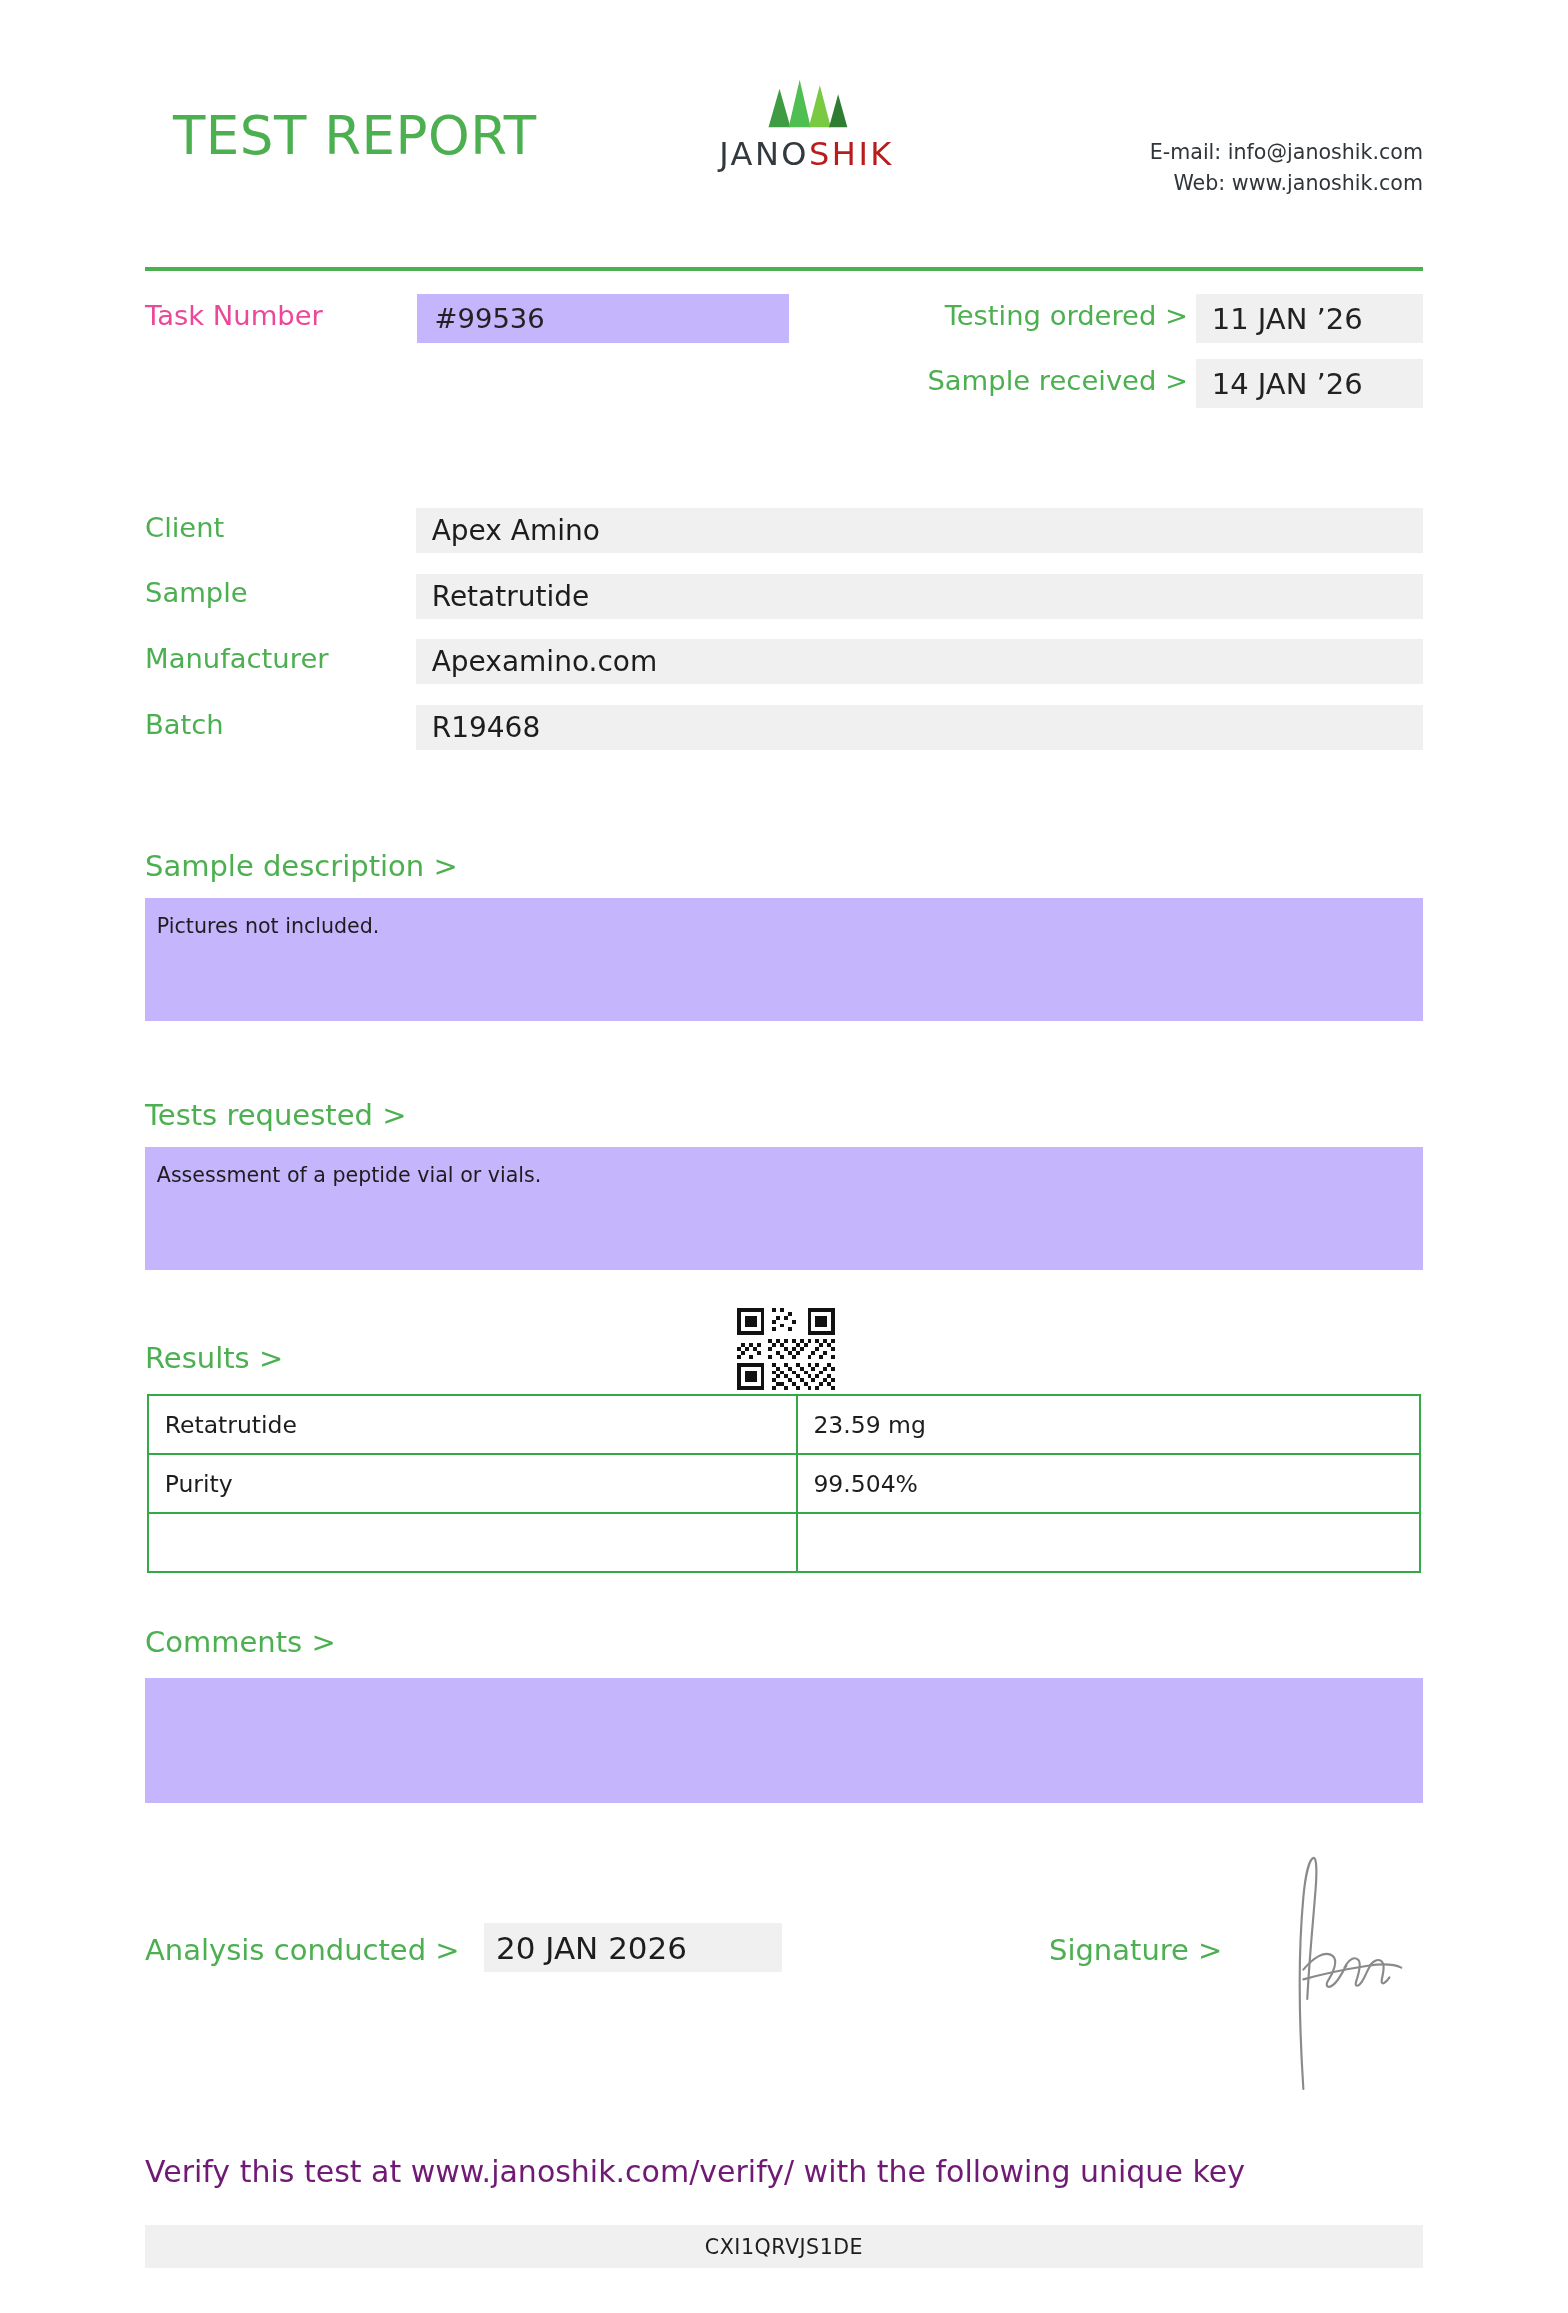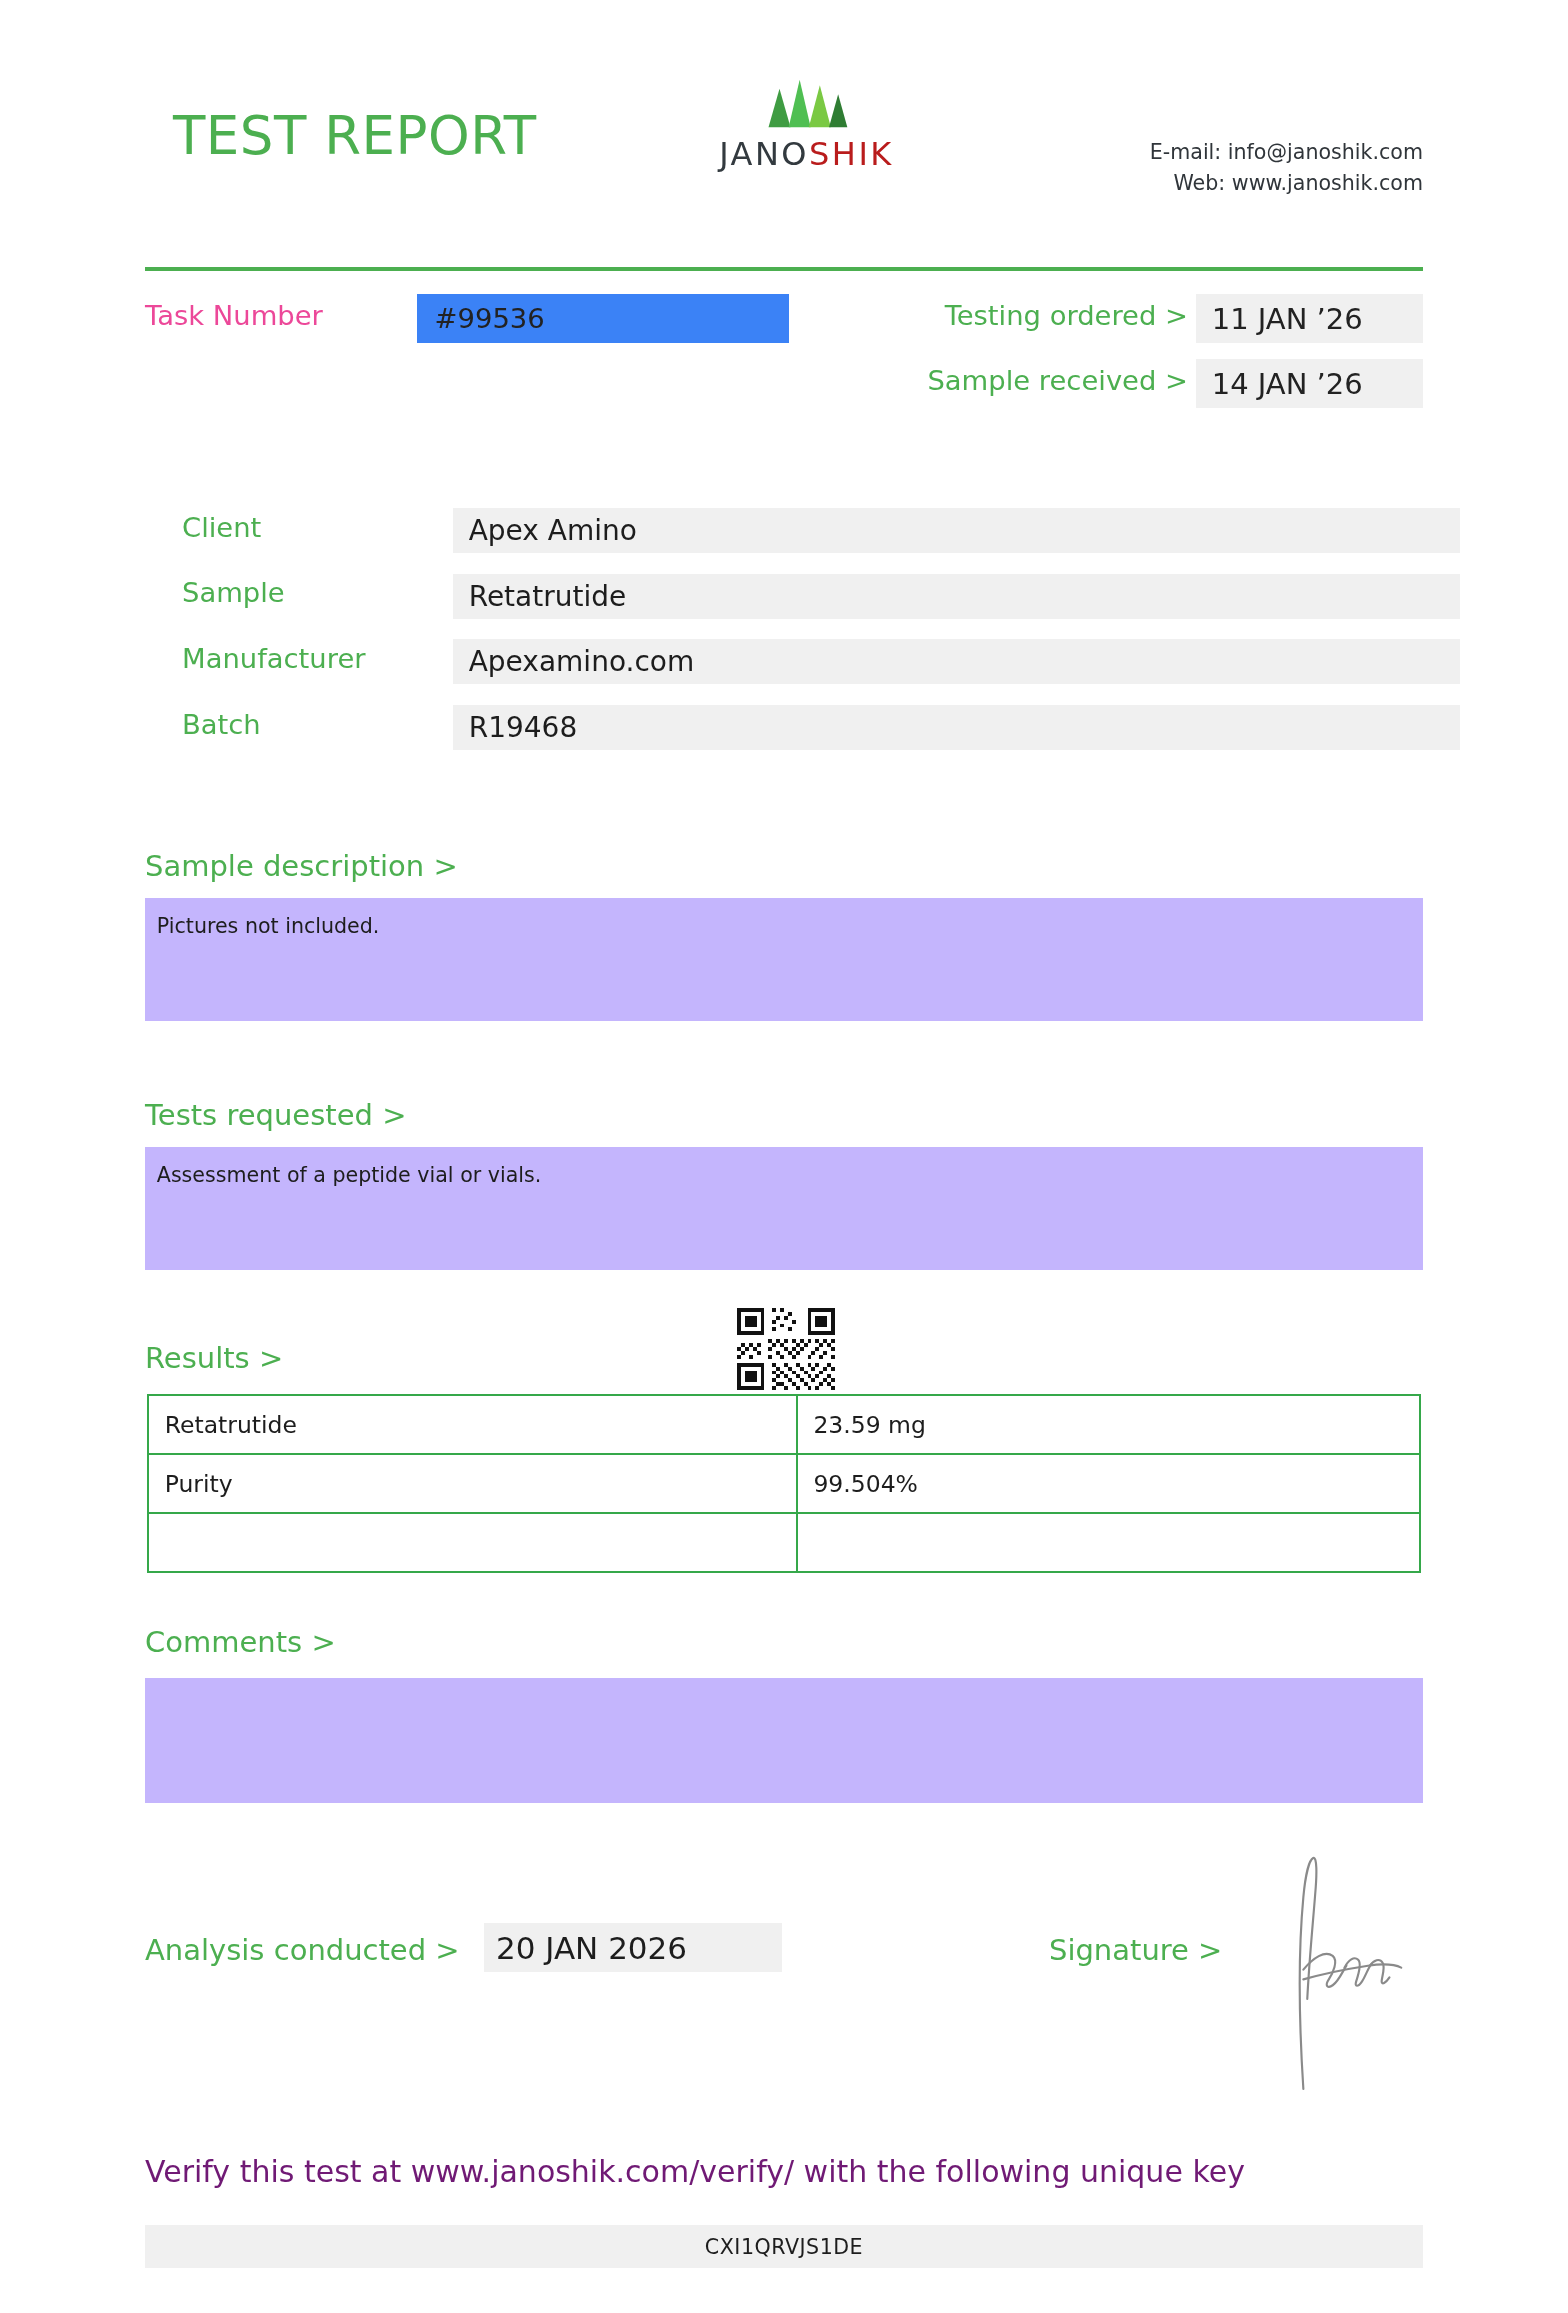--- a/index.html
+++ b/index.html
@@ -105,21 +105,21 @@
     position: absolute;
     left: 0;
     top: 5.9px;
   }
   .task-value-box {
     position: absolute;
     left: 272px;
     top: 0px;
     width: 372px;
     height: 49px;
-    background: #3b82f6;
+    background: #c4b5fd;
     display: flex;
     align-items: center;
     padding-left: 17.6px;
     box-sizing: border-box;
     font-size: 27.4px;
     color: #222;
   }
   .date-line {
     position: absolute;
     right: 0;
@@ -152,21 +152,20 @@
     font-size: 29px;
     color: #222;
   }
 
   
   .info {
     position: absolute;
     left: 145px;
     top: 508px;
     width: 1278px;
-    margin-left: 37px;
   }
   .info-row {
     position: relative;
     height: 45px;
     margin-bottom: 20.6px;
   }
   .info-row .irl {
     position: absolute;
     left: 0;
     top: 3.9px;

